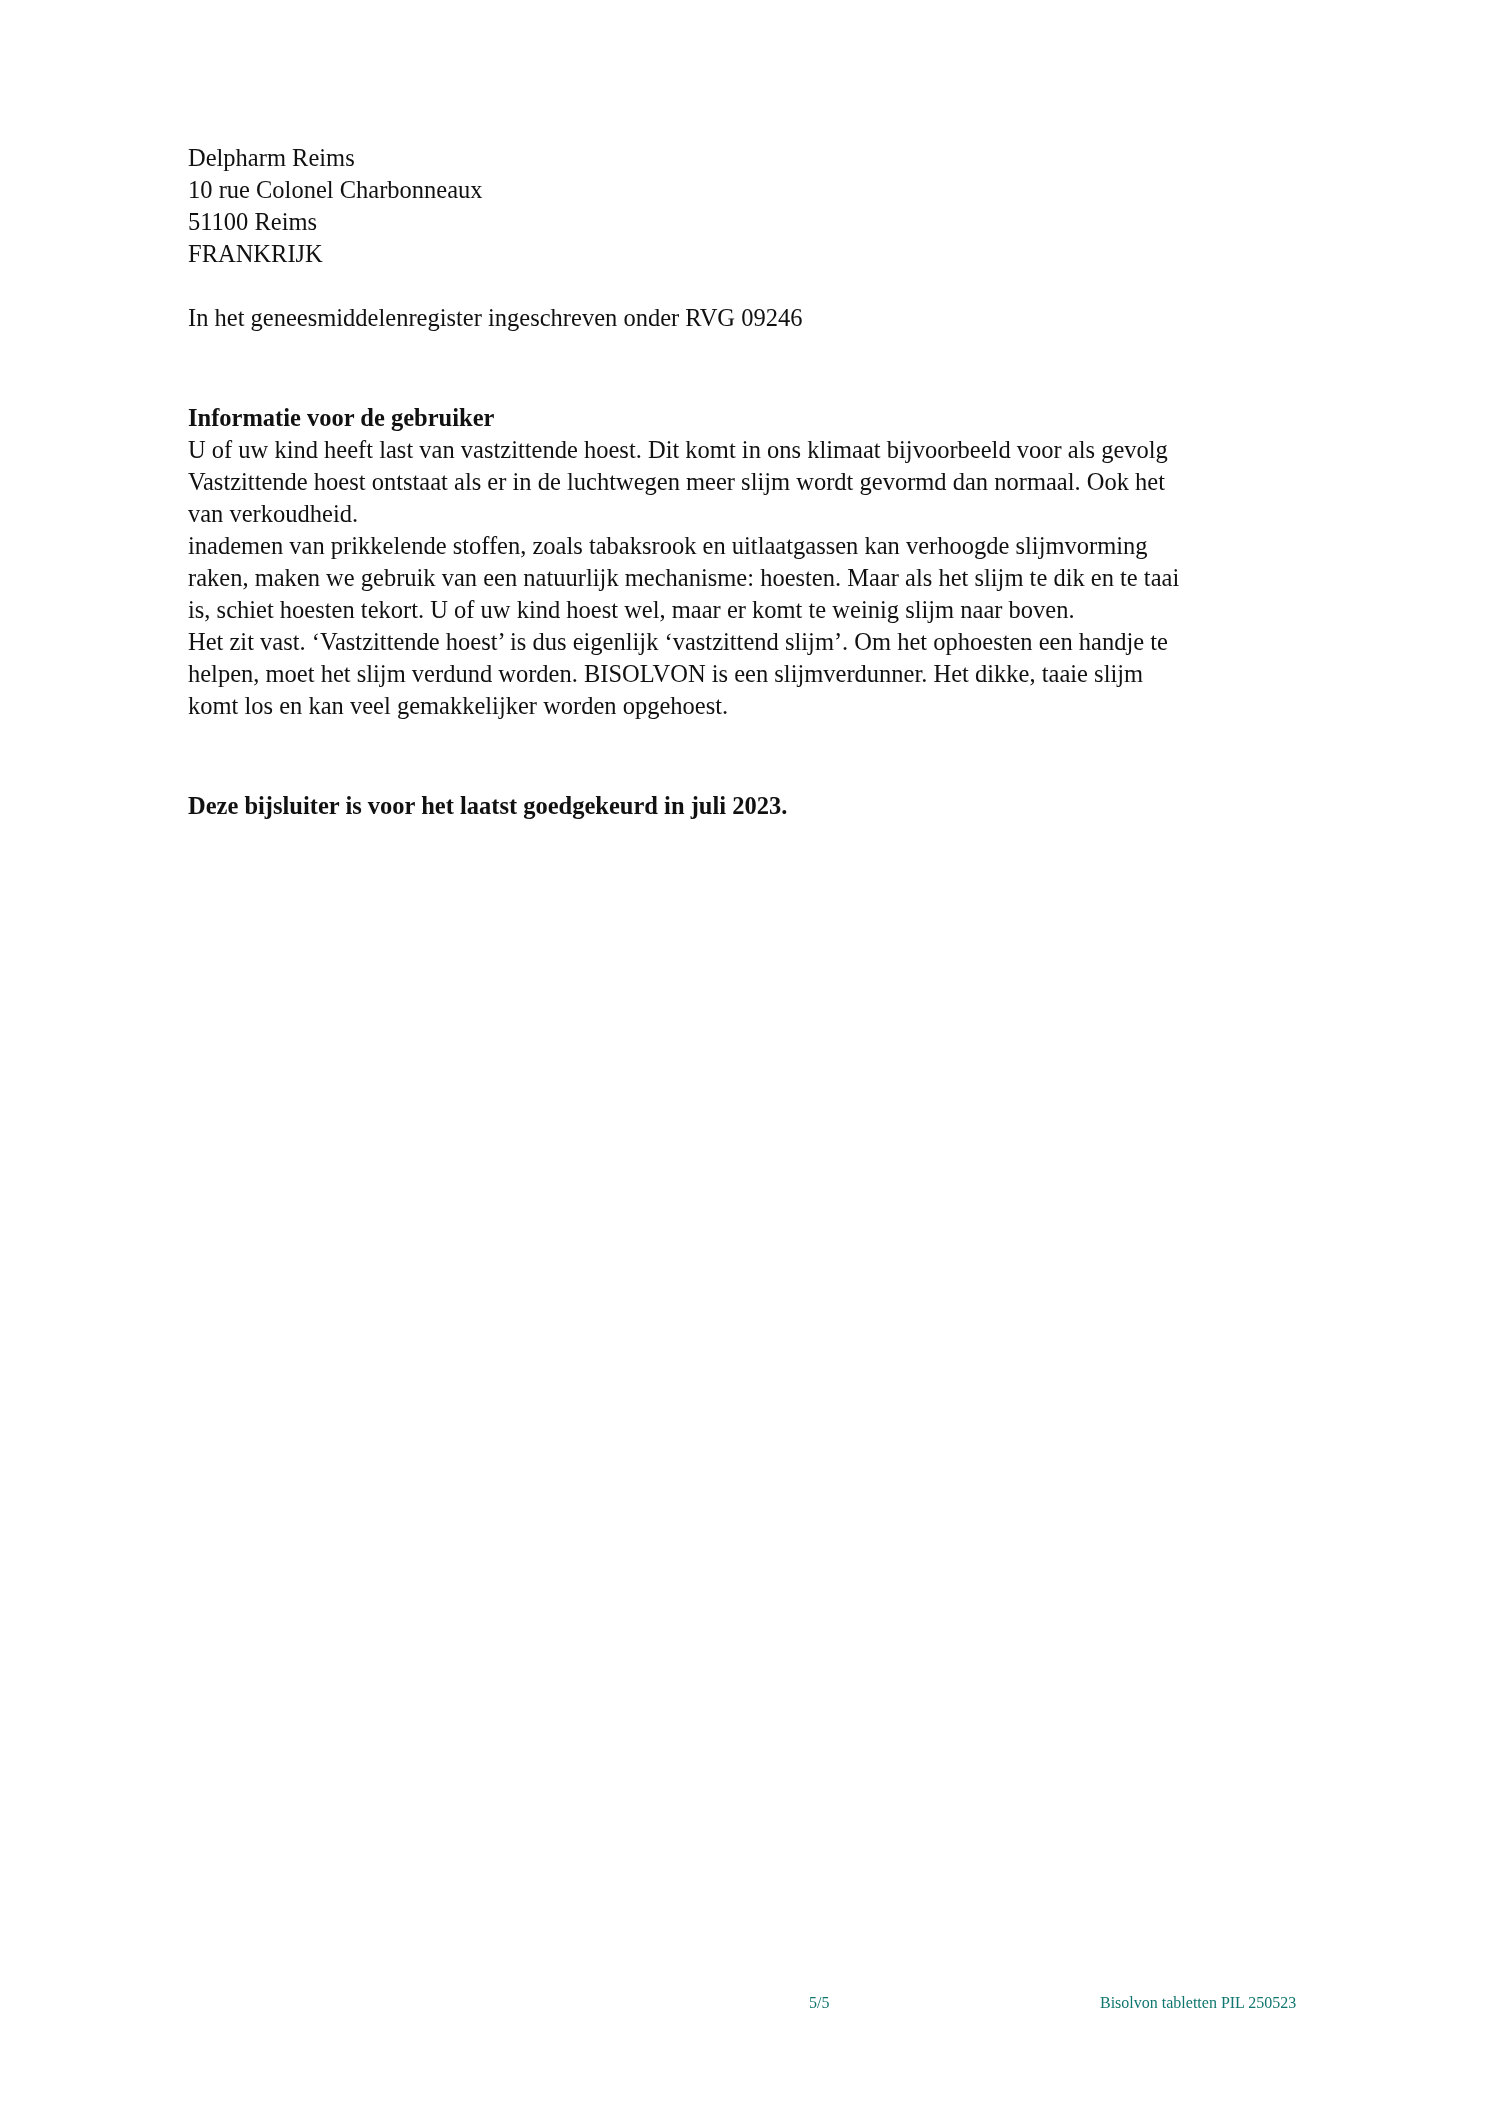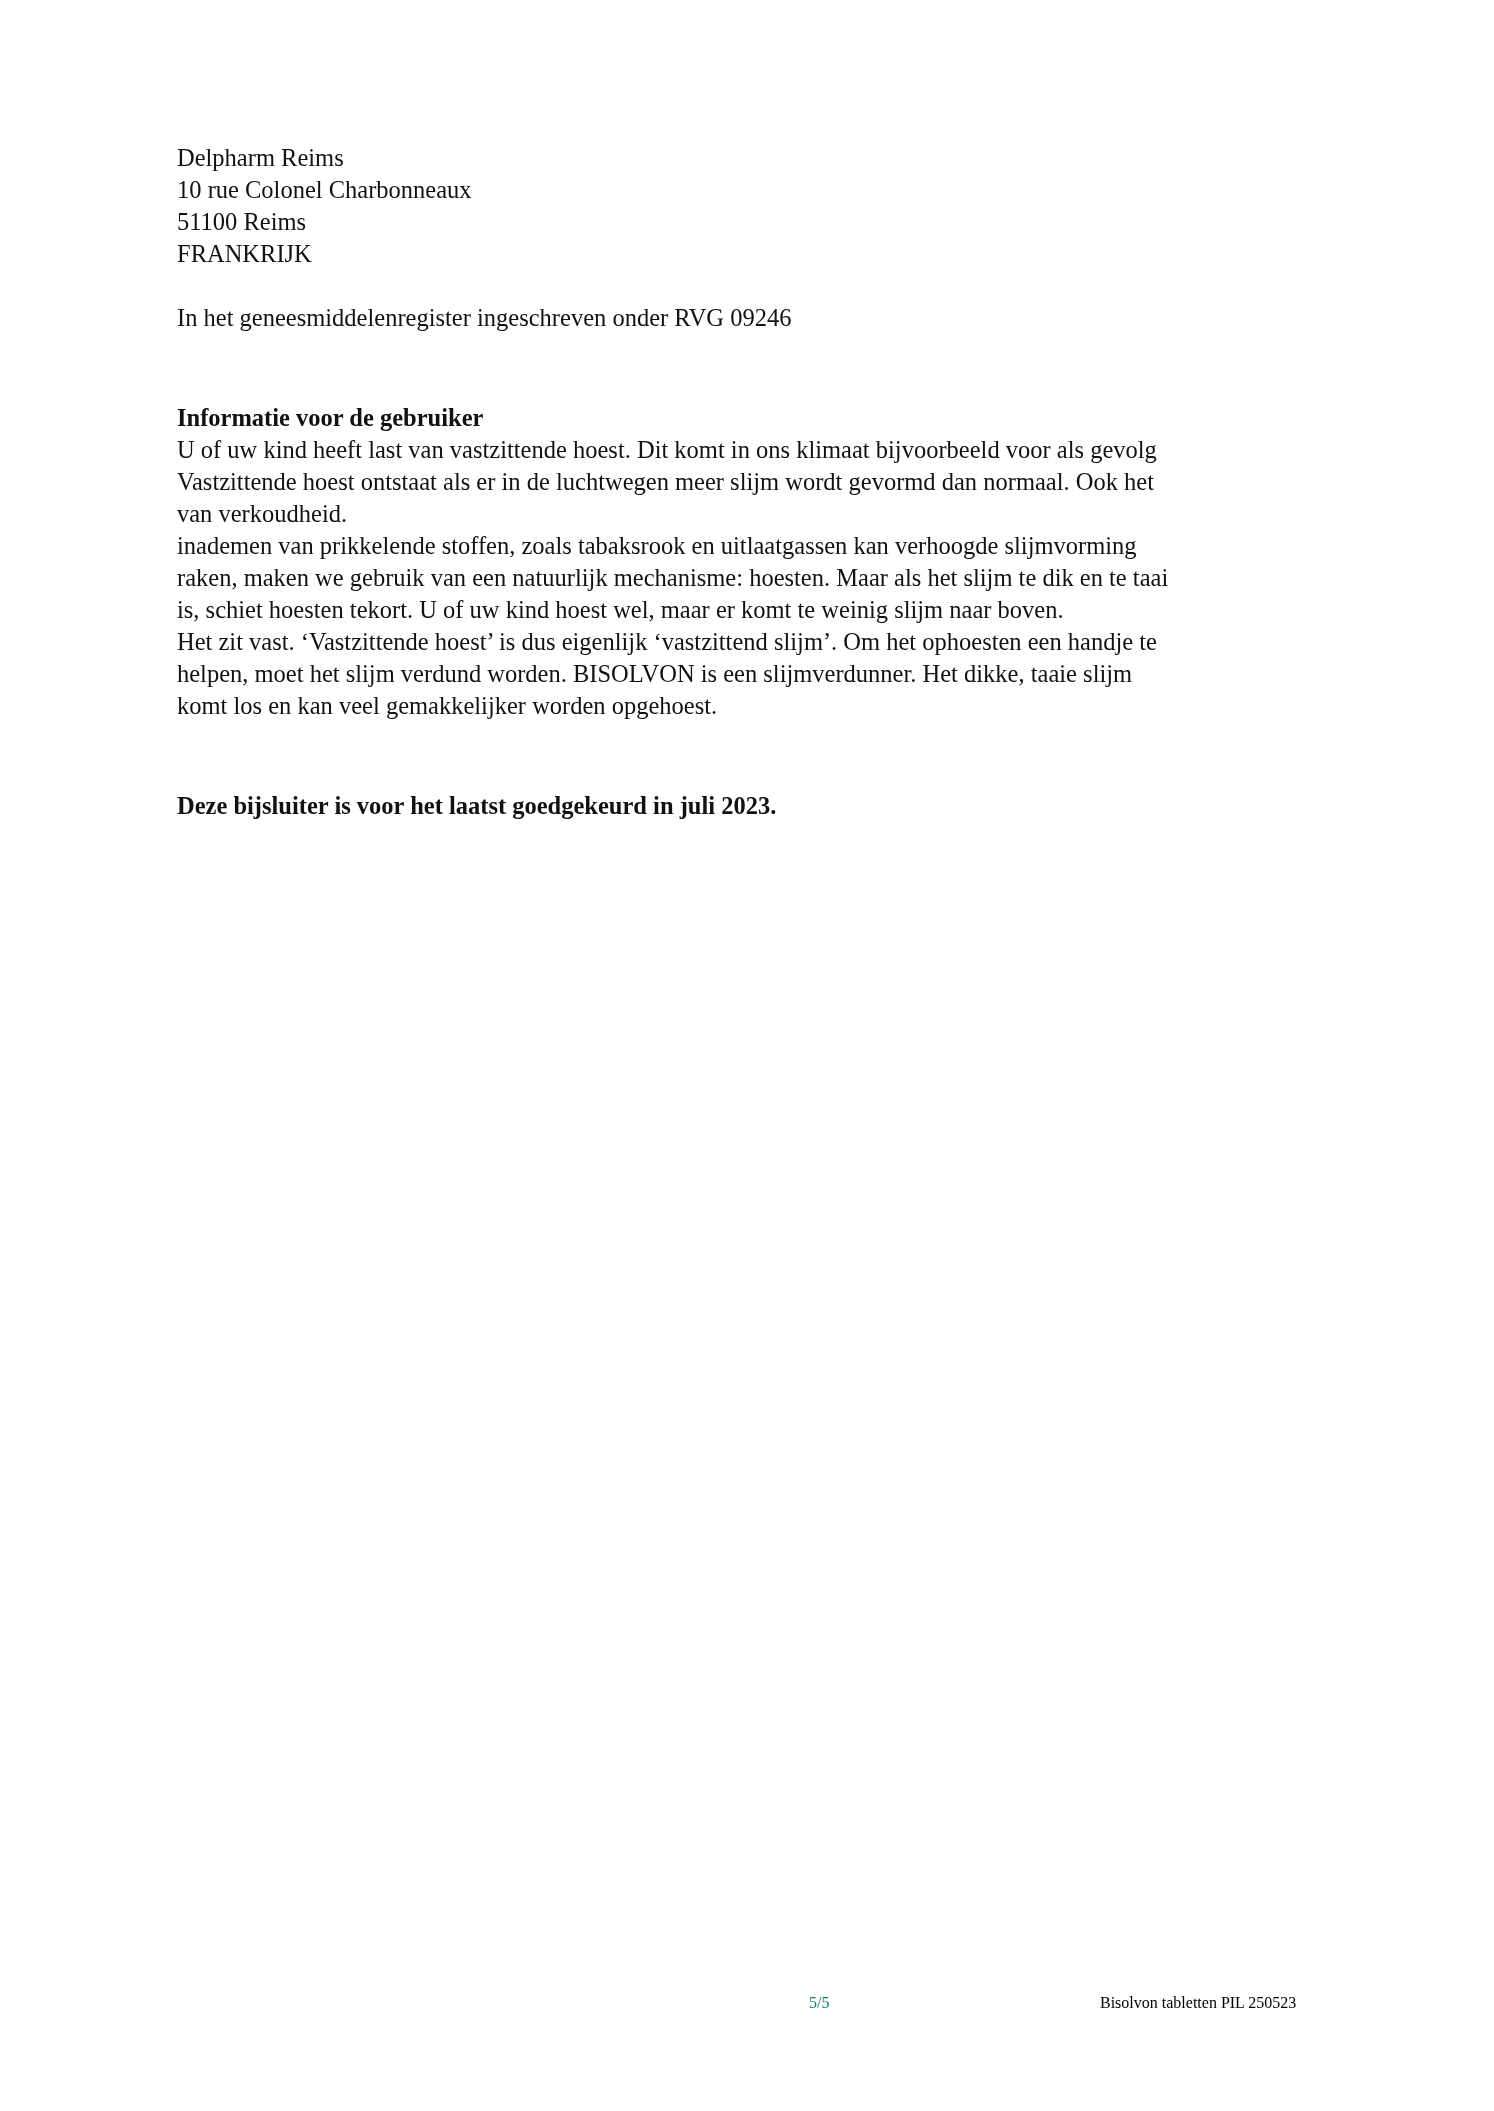--- a/index.html
+++ b/index.html
@@ -17,21 +17,21 @@
     }
     .page {
       position: absolute;
       left: 0; top: 0;
       width: 1494px;
       height: 2111px;
       background: #ffffff;
     }
     .content {
       position: absolute;
-      left: 177px;
+      left: 188px;
       top: 142px;
       width: 1130px;
       font-size: 24.5px;
       line-height: 32px;
     }
     .line {
       display: block;
       white-space: nowrap;
     }
     .gap {
@@ -49,21 +49,21 @@
       font-size: 16px;
       line-height: 20px;
       color: #0f766e;
     }
     .footer-doc {
       position: absolute;
       left: 1100px;
       top: 1993px;
       font-size: 16px;
       line-height: 20px;
-      color: #000000;
+      color: #0f766e;
       white-space: nowrap;
     }
   </style>
 </head>
 <body>
 
 <div class="page">
   <div class="content">
 
     <div>

